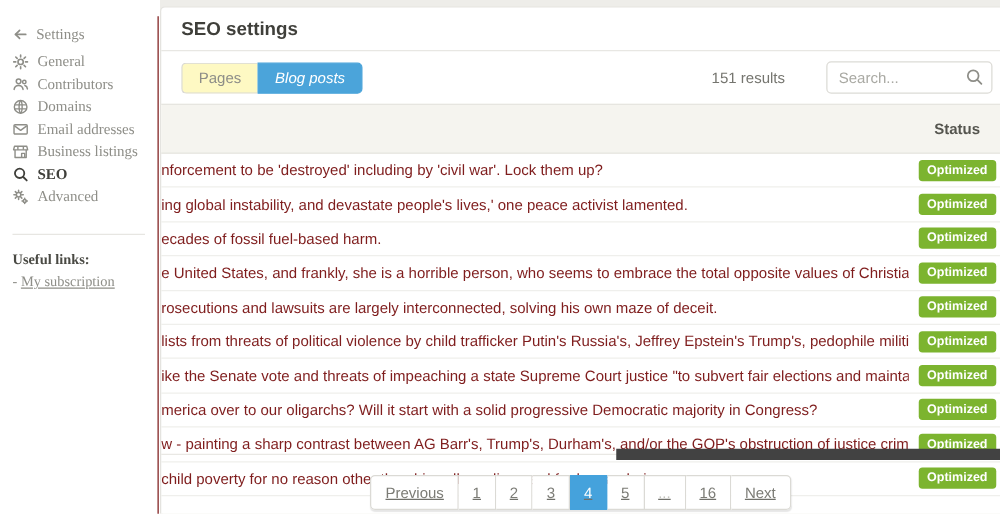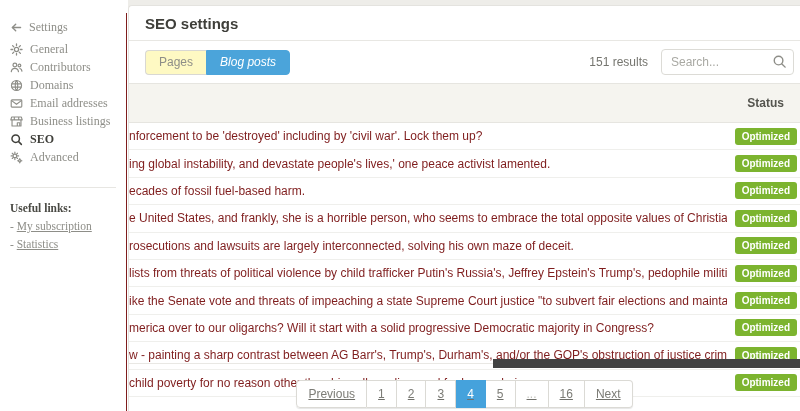--- a/index.html
+++ b/index.html
@@ -49,21 +49,21 @@
   .tab {
     height:25px; display:inline-flex; align-items:center; padding:0 13px;
     font-size:12px; cursor:pointer; border:1px solid #d9d8d3; background:#fef9c3; color:#8e8e88;
   }
   .tab:first-child { border-radius:4px 0 0 4px; border-right:none; }
   .tab:last-child { border-radius:0 4px 4px 0; }
   .tab.active { background:#4ba4da; border-color:#4ba4da; color:#ffffff;font-style:italic; }
   .toolbar-right { margin-left:auto; display:flex; align-items:center; gap:13px; }
   .results-count { font-size:12px; color:#75756f; }
   .searchbox {
-    position:relative; width:133px; height:26px;
+    position:relative; width:133px; height:26px;margin-left:20px;
   }
   .searchbox input {
     width:100%; height:100%; border:1px solid #dcdbd6; border-radius:4px;
     padding:0 26px 0 9px; font-size:12px; color:#70706a; outline:none;
     font-family:"Liberation Sans", sans-serif; background:#fff;
   }
   .searchbox input::placeholder { color:#a9a9a3; }
   .search-glyph { position:absolute; right:7px; top:5px; width:15px; height:15px; color:#8e8e88; }
   .search-glyph svg { width:15px; height:15px; }
   
@@ -187,24 +187,20 @@
         </svg>
     </span>
     <span>Advanced</span>
   </div>
 
   <div class="side-divider"></div>
   <div class="useful-title">Useful links:</div>
   <div class="side-link">
     <span>-</span>
     <a>My subscription</a>
-  </div>
-  <div class="side-link">
-    <span>-</span>
-    <a>Statistics</a>
   </div>
 </div>
 
 <div class="main">
   <div class="panel">
 
     <div class="panel-header">
       <div class="panel-title">SEO settings</div>
     </div>
 

